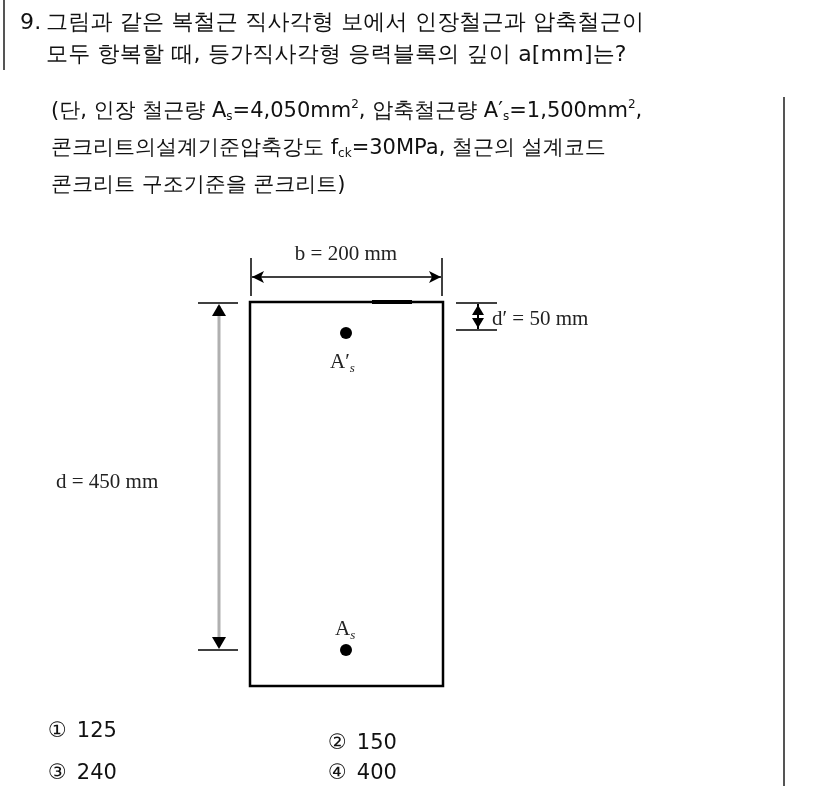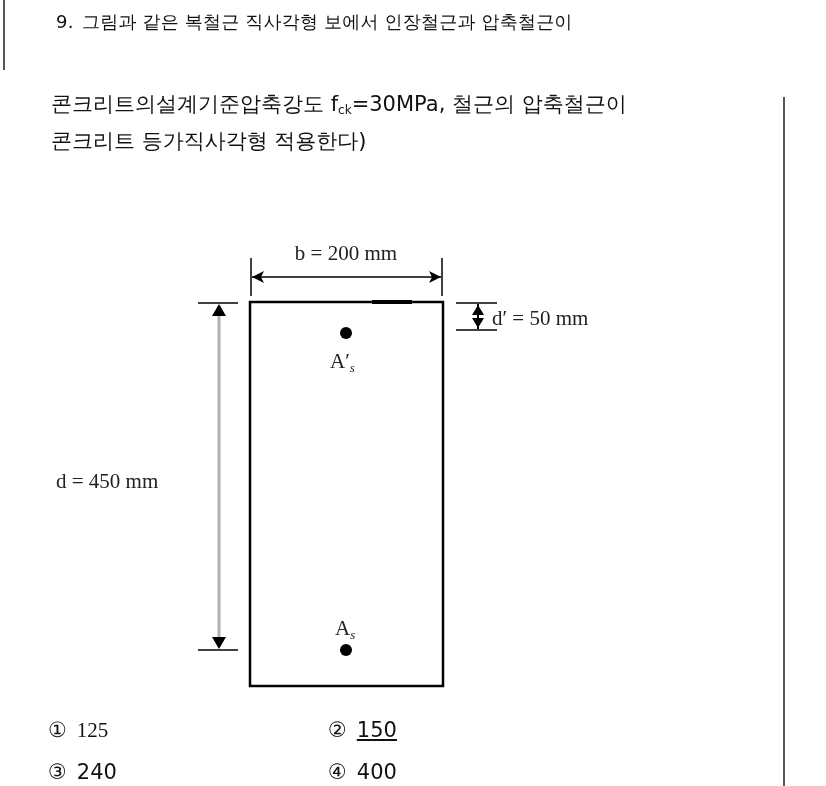--- a/index.html
+++ b/index.html
@@ -28,25 +28,24 @@
       left: 783px;
       top: 97px;
       width: 2px;
       height: 689px;
       background: #555555;
     }
     .question {
       position: absolute;
       left: 20px;
       top: 6px;
-      font-size: 18px;
+      font-size: 22px;
       line-height: 32px;
       letter-spacing: 0.2px;
       white-space: nowrap;
-      margin-left: 36px;
     }
     .question .num {
       display: inline-block;
       width: 26px;
     }
     .question .line2 {
       padding-left: 26px;
     }
     .condition {
       position: absolute;
@@ -94,25 +93,27 @@
 </head>
 <body>
 
 <div class="left-rule"></div>
 <div class="right-rule"></div>
 
 <div class="question">
   <div>
     <span class="num">9.</span><span>그림과 같은 복철근 직사각형 보에서 인장철근과 압축철근이</span>
   </div>
+  <div class="line2">모두 항복할 때, 등가직사각형 응력블록의 깊이 a[mm]는?</div>
 </div>
 
 <div class="condition">
-  <div><span>콘크리트의설계기준압축강도 f</span><sub>ck</sub><span>=30MPa, 철근의 압축철근이</span></div>
-  <div>콘크리트 등가직사각형 적용한다)</div>
+  <div><span>(단, 인장 철근량 A</span><sub>s</sub><span>=4,050mm</span><sup>2</sup><span>, 압축철근량 A′</span><sub>s</sub><span>=1,500mm</span><sup>2</sup><span>,</span></div>
+  <div><span>콘크리트의설계기준압축강도 f</span><sub>ck</sub><span>=30MPa, 철근의 설계코드</span></div>
+  <div>콘크리트 구조기준을 콘크리트)</div>
 </div>
 
 <svg class="diagram" viewBox="0 0 826 786" xmlns="http://www.w3.org/2000/svg">
 
   <rect x="250" y="302" width="193" height="384" fill="none" stroke="#000" stroke-width="2.5"></rect>
 
   <line x1="372" y1="302" x2="412" y2="302" stroke="#000" stroke-width="4"></line>
 
   <line x1="251" y1="258" x2="251" y2="296" stroke="#000" stroke-width="1.5"></line>
   <line x1="442" y1="258" x2="442" y2="296" stroke="#000" stroke-width="1.5"></line>
@@ -136,24 +137,24 @@
   <text x="492" y="325" font-size="21">d′ = 50 mm</text>
 
   <circle cx="346" cy="333" r="6" fill="#000"></circle>
   <text x="330" y="368" font-size="21"><tspan>A′</tspan><tspan font-size="13" dy="4" font-style="italic">s</tspan></text>
 
   <circle cx="346" cy="650" r="6" fill="#000"></circle>
   <text x="335" y="635" font-size="21"><tspan>A</tspan><tspan font-size="13" dy="4" font-style="italic">s</tspan></text>
 </svg>
 
 <div class="choices">
-  <div class="choice" style="left:0; top:0;font-family:Liberation Serif, serif;">
+  <div class="choice" style="left:0; top:0;">
     <span class="mark">①</span><span>125</span>
   </div>
-  <div class="choice" style="left:280px; top:0;text-decoration:underline;">
+  <div class="choice" style="left:280px; top:12px;">
     <span class="mark">②</span><span>150</span>
   </div>
   <div class="choice" style="left:0; top:42px;">
     <span class="mark">③</span><span>240</span>
   </div>
   <div class="choice" style="left:280px; top:42px;">
     <span class="mark">④</span><span>400</span>
   </div>
 </div>
 

